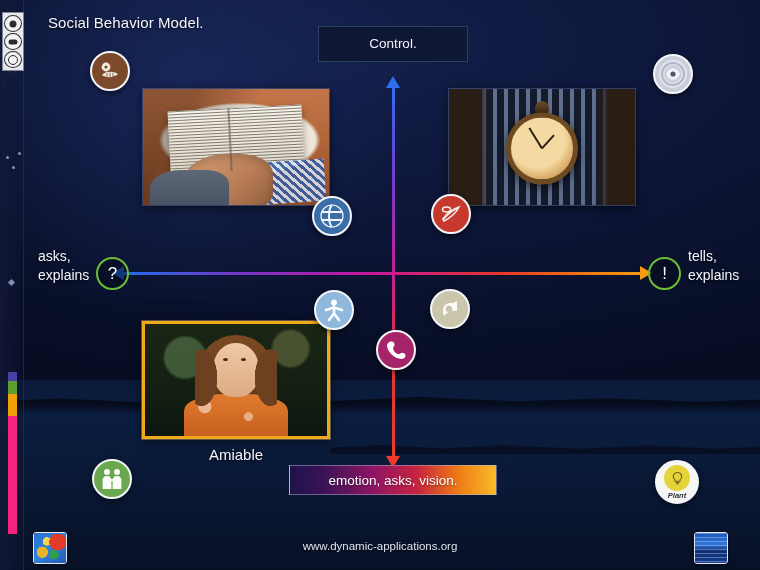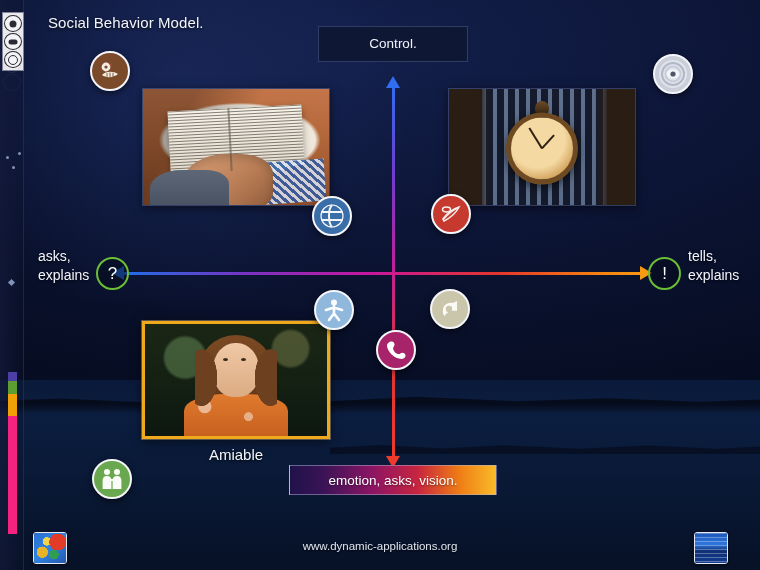--- a/index.html
+++ b/index.html
@@ -572,16 +572,25 @@
   <div class="badge" id="badge-community">
     <svg width="28" height="28" viewBox="0 0 28 28" aria-hidden="true">
       <circle cx="9" cy="7" r="3" fill="#fbfdf9"></circle>
       <circle cx="19" cy="7" r="3" fill="#fbfdf9"></circle>
       <path d="M9 11 c-3 0-4.4 2-4.4 4.6 L4.6 24 h8.8 l0-8.4 C13.4 13 12 11 9 11 Z" fill="#fbfdf9"></path>
       <path d="M19 11 c3 0 4.4 2 4.4 4.6 L23.4 24 h-8.8 l0-8.4 C14.6 13 16 11 19 11 Z" fill="#fbfdf9"></path>
       <path d="M12.6 15 h2.8" stroke="#fbfdf9" stroke-width="2"></path>
     </svg>
   </div>
 
+  <div class="badge" id="badge-plant">
+    <div class="bulb">
+      <svg width="15" height="15" viewBox="0 0 16 16" aria-hidden="true">
+        <path d="M8 1.6 a4.4 4.4 0 0 1 2.7 7.9 l0 1.5 h-5.4 l0-1.5 A4.4 4.4 0 0 1 8 1.6 Z" fill="none" stroke="#6b6218" stroke-width="1.1"></path>
+        <path d="M6.2 12.3 h3.6 M6.6 13.6 h2.8" stroke="#6b6218" stroke-width="1.1"></path>
+      </svg>
+    </div>
+    <div class="plant-label">Plant</div>
+  </div>
 
   <div id="footer-url">www.dynamic-applications.org</div>
 
 </div>
 
 </body></html>

